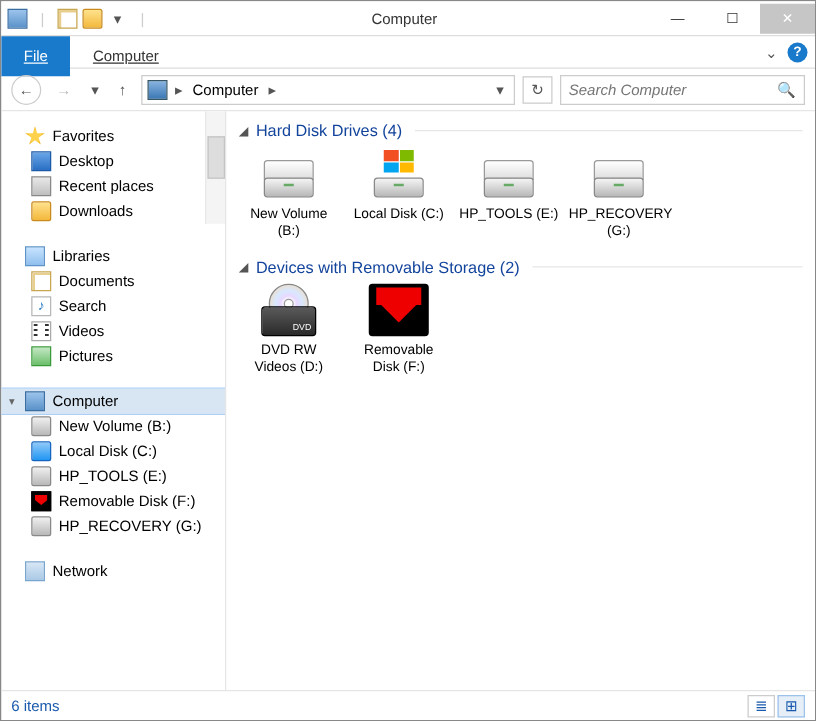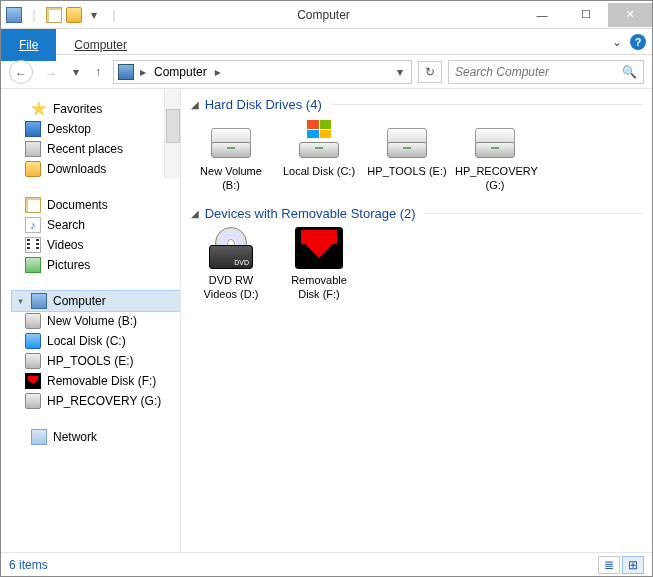--- a/index.html
+++ b/index.html
@@ -39,21 +39,21 @@
 .searchbox input { border:none; outline:none; flex:1; font-style:italic; color:#888; }
 .searchbox .sicon { color:#888; }
 
 
 .body { flex:1; display:flex; min-height:0; }
 
 
 .sidebar { width:180px; border-right:1px solid #e5e5e5; overflow-y:auto; padding:10px 0; position:relative; }
 .sidesec { margin-bottom:16px; }
 .siderow { display:flex; align-items:center; padding:2px 6px 2px 24px; gap:6px; height:20px; }
-.siderow.header { padding-left:4px;margin-left:11px; }
+.siderow.header { padding-left:4px; }
 .siderow.header .expand { width:9px; height:9px; display:flex; align-items:center; justify-content:center; color:#666; font-size:9px; }
 .siderow.selected { background:#d8e6f4; outline:1px solid #aecff7; }
 .ic { width:16px; height:16px; flex:none; display:inline-block; }
 .ic-star { background:radial-gradient(circle,#ffd24d 40%,#e6a500 70%); clip-path:polygon(50% 0,61% 35%,98% 35%,68% 57%,79% 91%,50% 70%,21% 91%,32% 57%,2% 35%,39% 35%); }
 .ic-desktop { background:linear-gradient(#6aa6e8,#2a6fc4); border:1px solid #1d5aa6; }
 .ic-folder { background:linear-gradient(#ffe28c,#f3b83c); border:1px solid #c98a1f; border-radius:2px; }
 .ic-recent { background:linear-gradient(#e8e8e8,#bfbfbf); border:1px solid #888; }
 .ic-lib { background:linear-gradient(#c8e4ff,#8fbfee); border:1px solid #5e94c8; }
 .ic-doc { background:#fff; border:1px solid #c8a54f; box-shadow:inset 2px 2px 0 #e9cf8e; }
 .ic-music { background:#fff; border:1px solid #b7b7b7; }
@@ -186,20 +186,25 @@
           <span class="ic ic-recent"></span>
           <span>Recent places</span>
         </div>
       <div class="siderow">
           <span class="ic ic-folder"></span>
           <span>Downloads</span>
         </div>
     </div>
 
     <div class="sidesec">
+      <div class="siderow header">
+        <span class="expand"></span>
+        <span class="ic ic-lib"></span>
+        <span>Libraries</span>
+      </div>
       <div class="siderow">
           <span class="ic ic-doc"></span>
           <span>Documents</span>
         </div>
       <div class="siderow">
           <span class="ic ic-music"></span>
           <span>Search</span>
         </div>
       <div class="siderow">
           <span class="ic ic-vid"></span>

